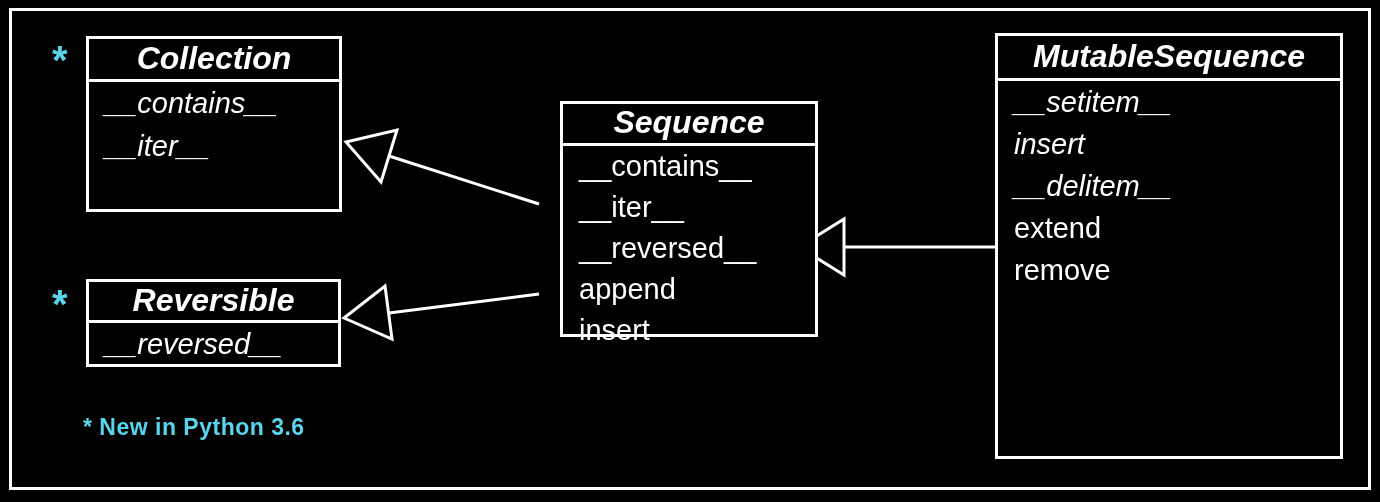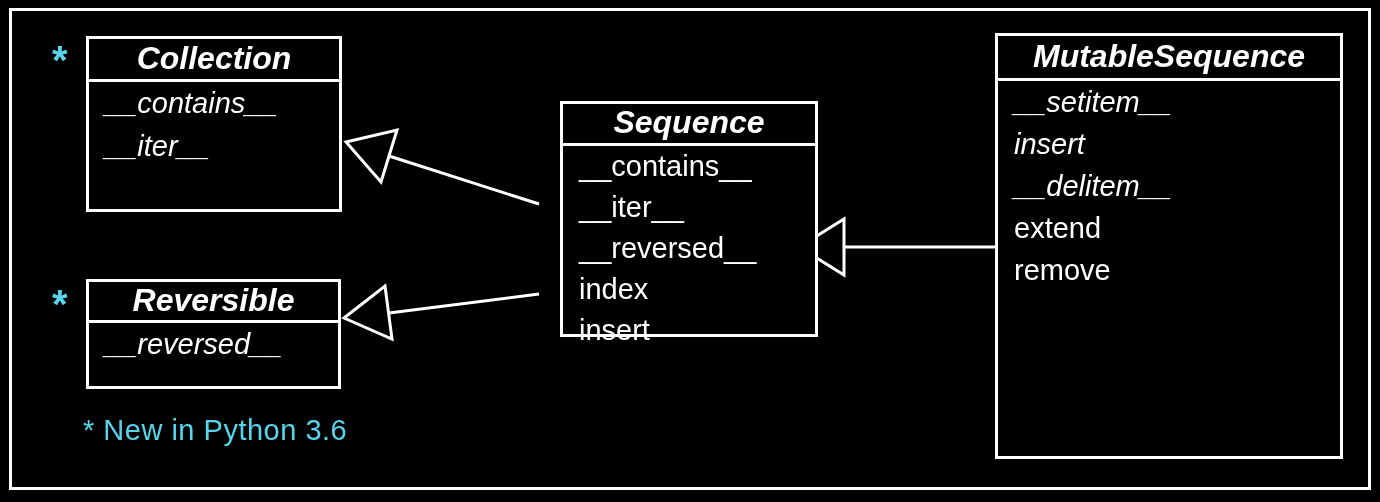--- a/index.html
+++ b/index.html
@@ -42,21 +42,21 @@
   .member{
     font-size:29px;
     white-space:nowrap;
     color:#fff;
   }
   .it{font-style:italic;}
   
   #box-collection{left:86px;top:36px;width:256px;height:176px;}
   #box-collection .cls-title{height:40px;line-height:38px;}
   #box-collection .member{line-height:43px;}
-  #box-reversible{left:86px;top:279px;width:255px;height:110px;}
+  #box-reversible{left:86px;top:279px;width:255px;height:88px;}
   #box-reversible .cls-title{height:38px;line-height:36px;}
   #box-reversible .member{line-height:43px;}
   #box-sequence{left:560px;top:101px;width:258px;height:236px;}
   #box-sequence .cls-title{height:39px;line-height:37px;}
   #box-sequence .member{line-height:41px;}
   #box-mutablesequence{left:995px;top:33px;width:348px;height:426px;}
   #box-mutablesequence .cls-title{height:42px;line-height:40px;}
   #box-mutablesequence .member{line-height:42px;}
 
   .star{
@@ -67,22 +67,22 @@
     line-height:40px;
     z-index:3;
   }
   #star-collection{left:52px;top:40px;}
   #star-reversible{left:52px;top:284px;}
 
   .note{
     position:absolute;
     left:83px;top:414px;
     color:var(--accent);
-    font-weight:normal;
-    font-size:29px;
+    font-weight:bold;
+    font-size:23px;
     letter-spacing:0.5px;
     white-space:nowrap;
     z-index:3;
   }
   svg.arrows{
     position:absolute;left:0;top:0;
     z-index:1;
     pointer-events:none;
   }
 </style>
@@ -125,21 +125,21 @@
       <div class="member it">__reversed__</div>
     </div>
   </div>
 
   <div class="cls" id="box-sequence">
     <div class="cls-title">Sequence</div>
     <div class="members">
       <div class="member">__contains__</div>
       <div class="member">__iter__</div>
       <div class="member">__reversed__</div>
-      <div class="member">index</div>
+      <div class="member">append</div>
       <div class="member">insert</div>
     </div>
   </div>
 
   <div class="cls" id="box-mutablesequence">
     <div class="cls-title">MutableSequence</div>
     <div class="members">
       <div class="member it">__setitem__</div>
       <div class="member it">insert</div>
       <div class="member it">__delitem__</div>

